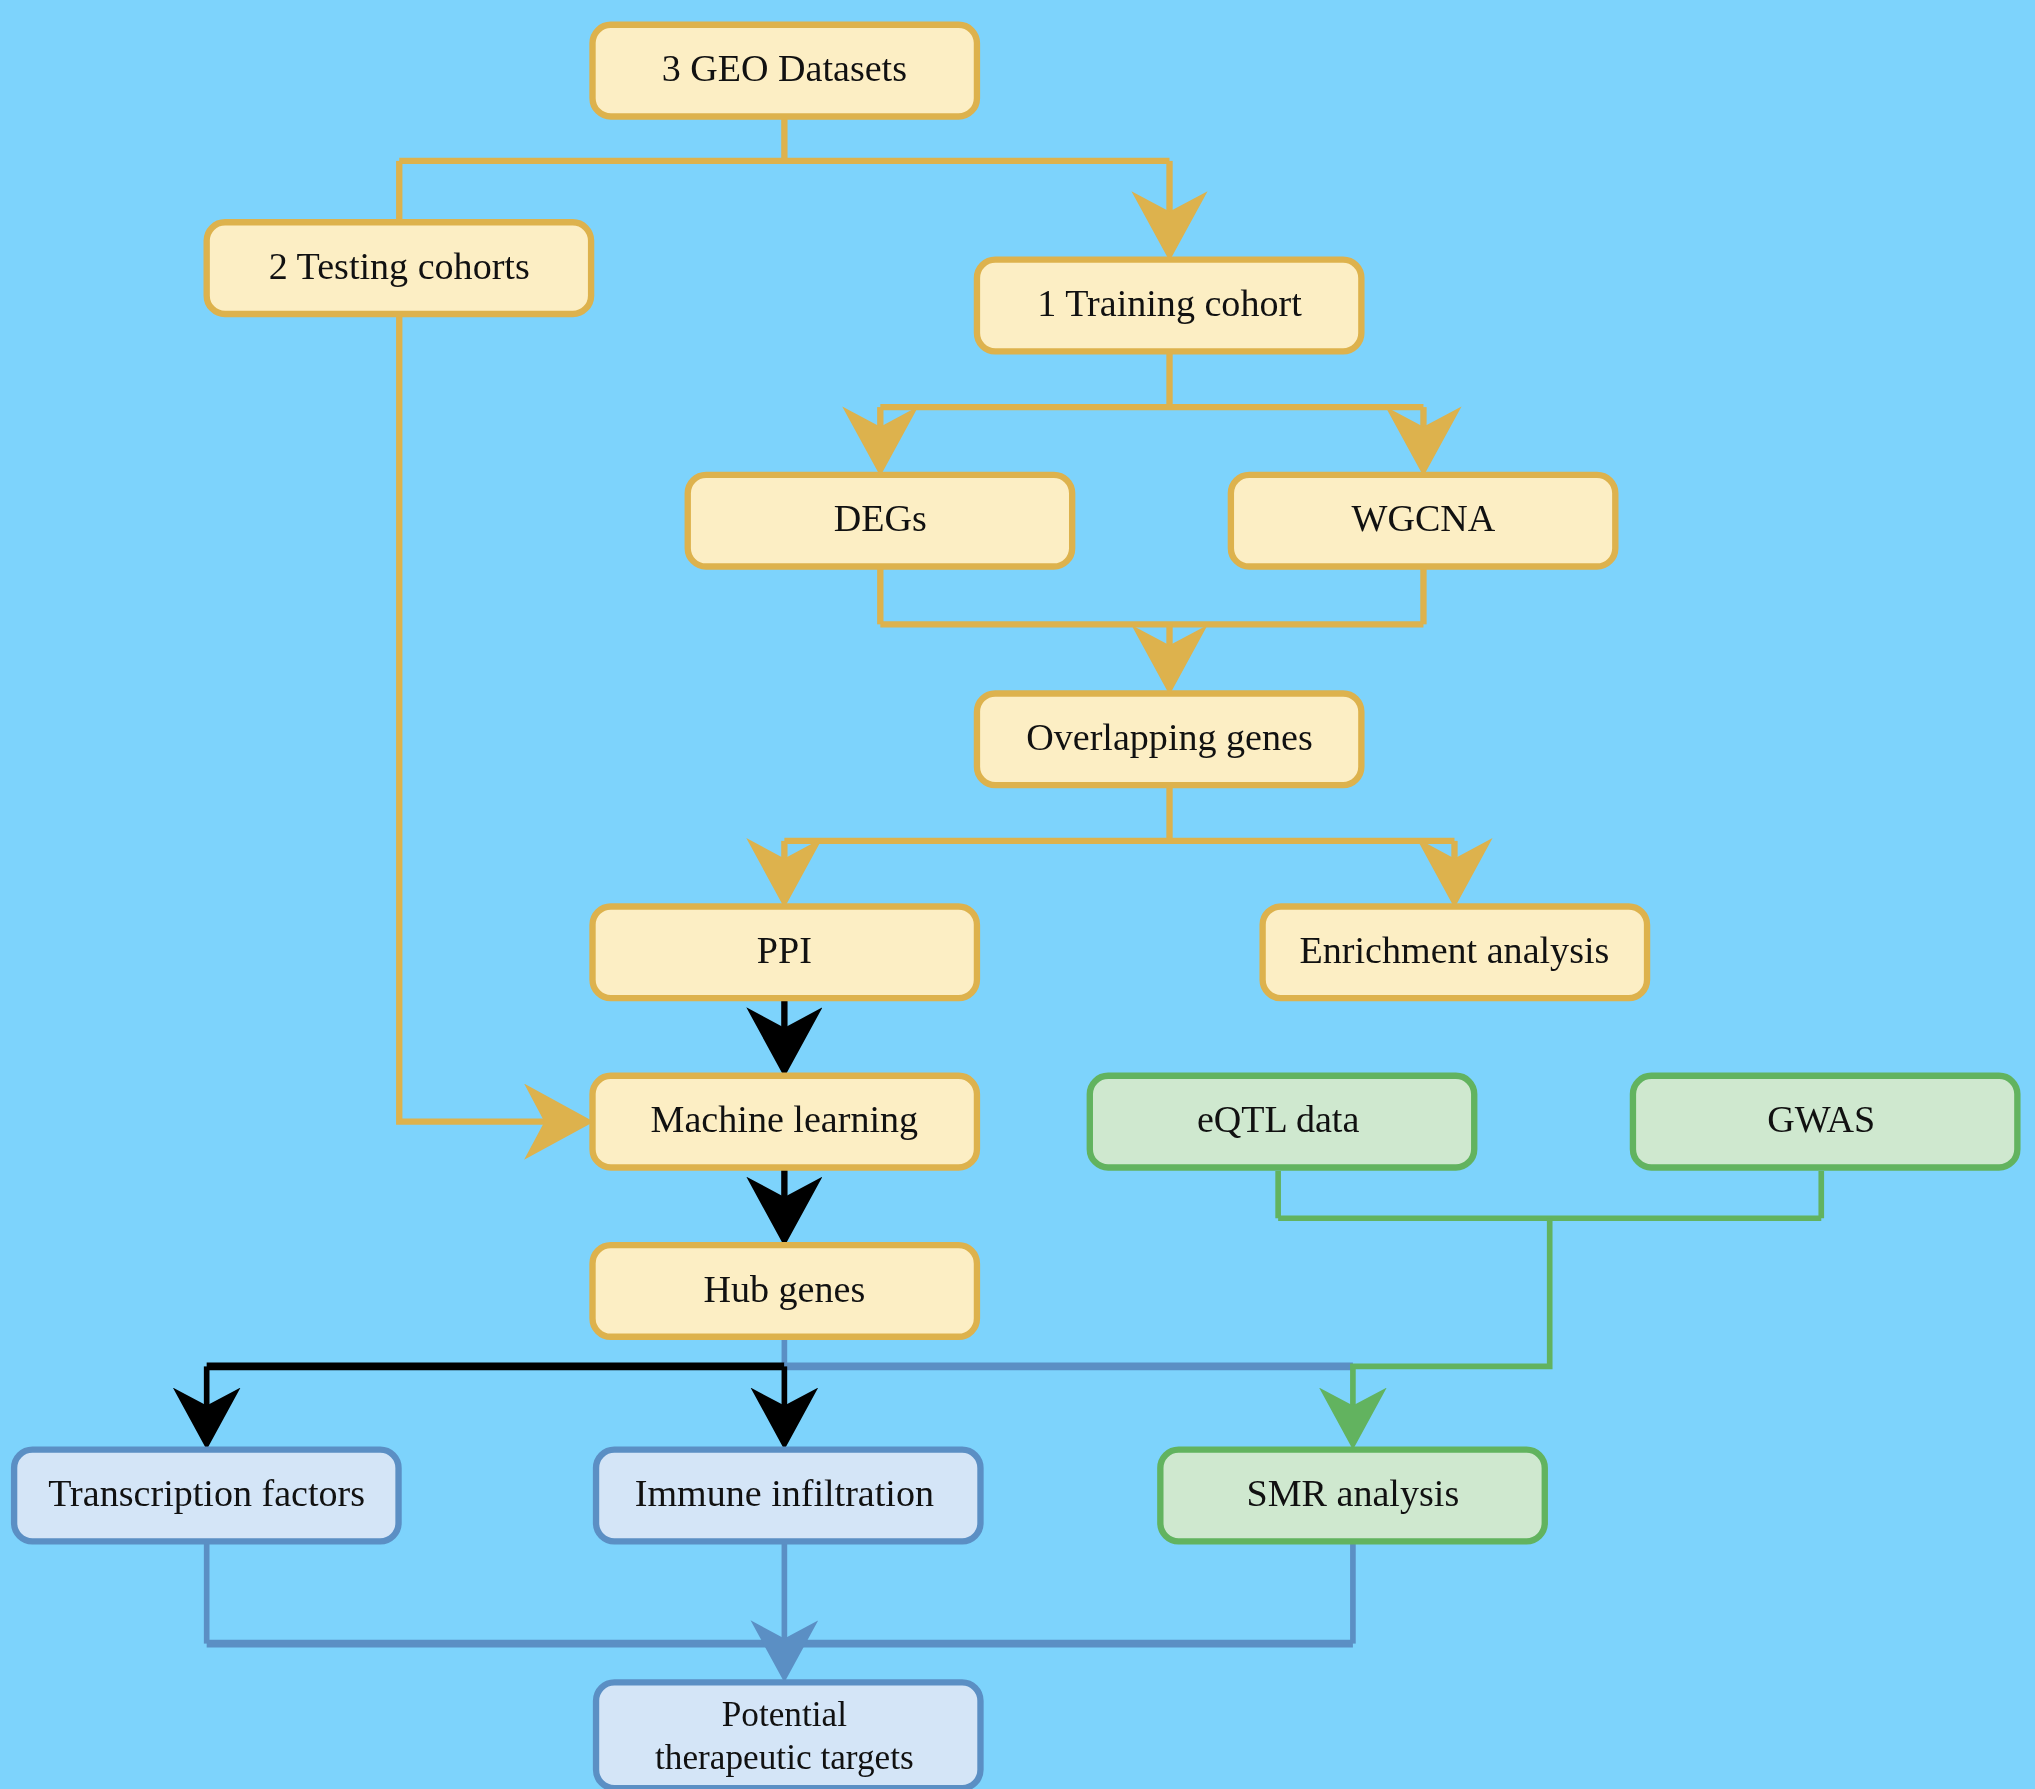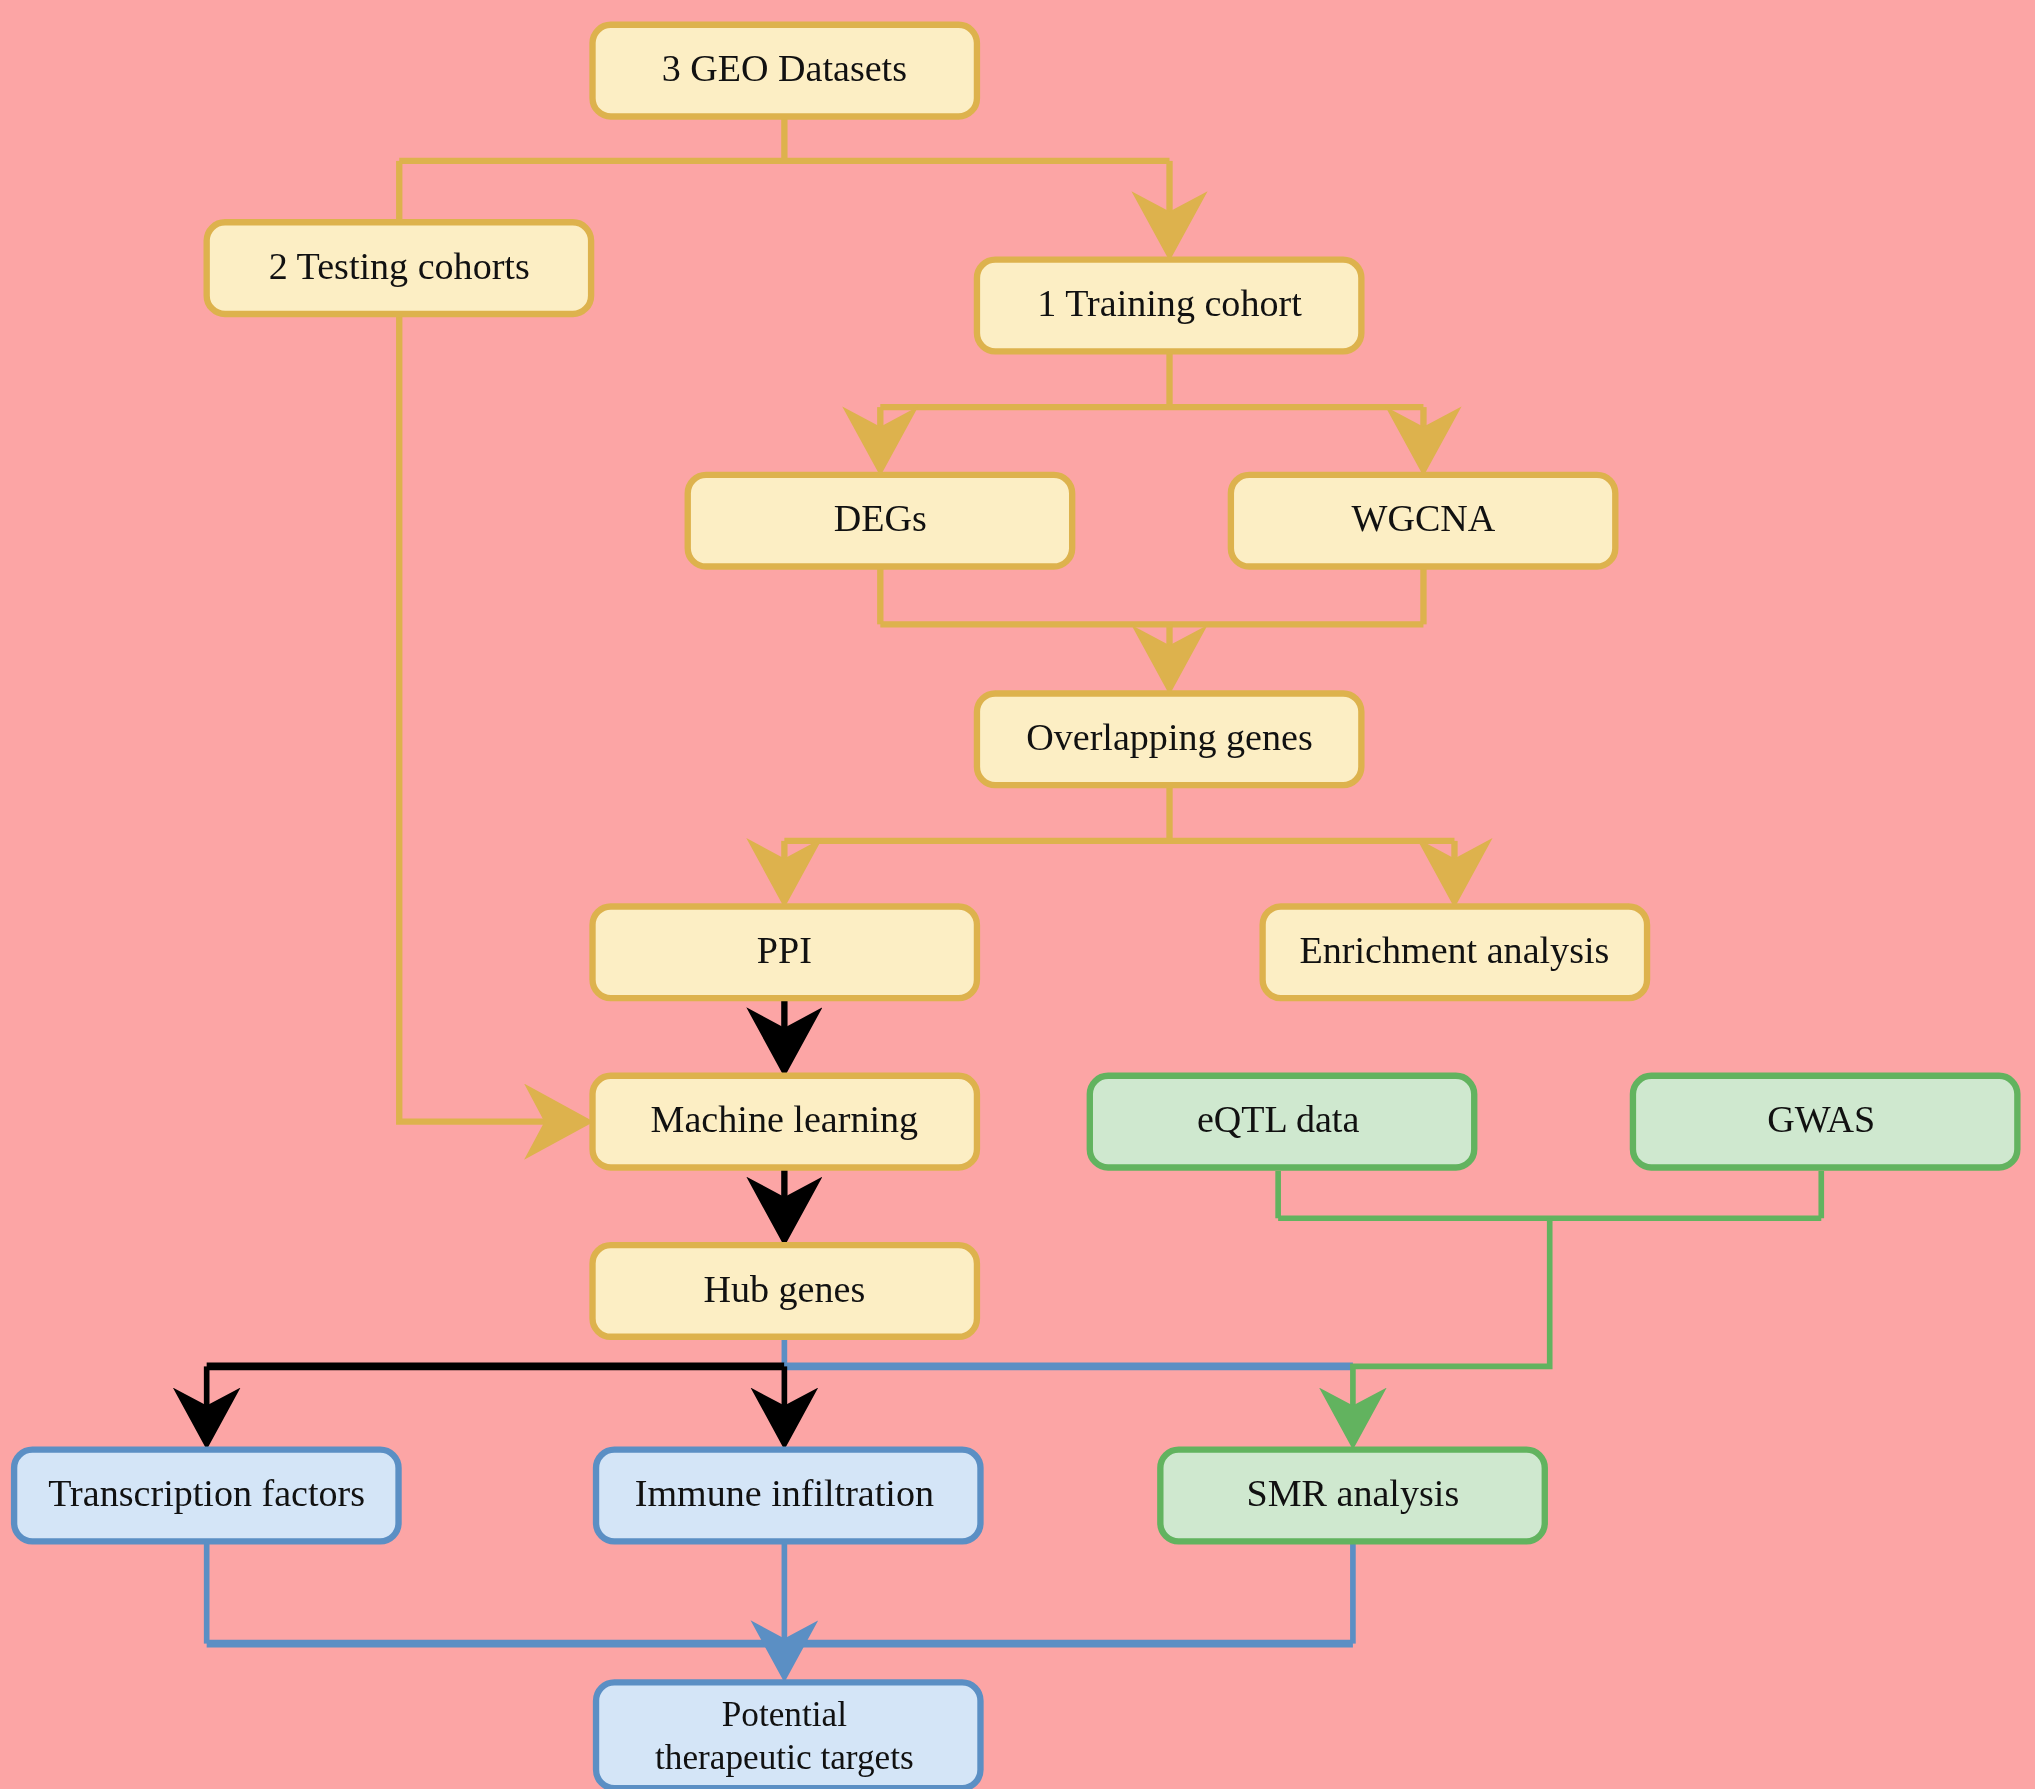--- a/index.html
+++ b/index.html
@@ -1,16 +1,16 @@
 <!DOCTYPE html>
 <html style="font-size:11.3px"><head>
 <meta charset="utf-8">
 <style>
   html,body{margin:0;padding:0;background:#ffffff;}
-  #stage{position:relative;width:2035px;height:1789px;background:#fca5a5;overflow:hidden;}
+  #stage{position:relative;width:2035px;height:1789px;background:#7dd3fc;overflow:hidden;}
   svg.flow{position:absolute;left:0;top:0;width:2035px;height:1789px;}
   .nodeLabel{
     font-family:"Liberation Serif","DejaVu Serif",serif;
     fill:#111111;
     text-anchor:middle;
     dominant-baseline:middle;
   }
 </style>
 </head>
 <body>

